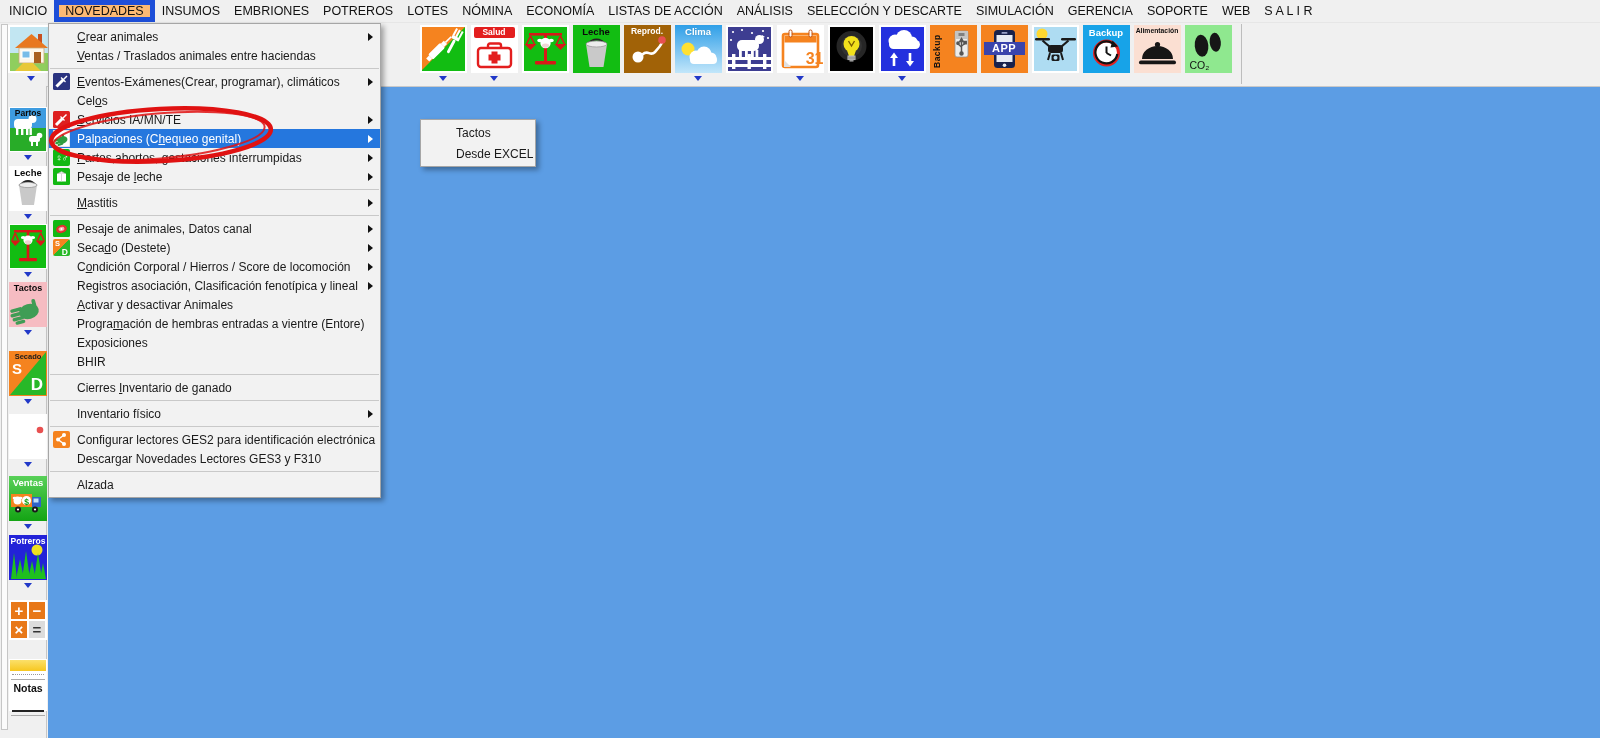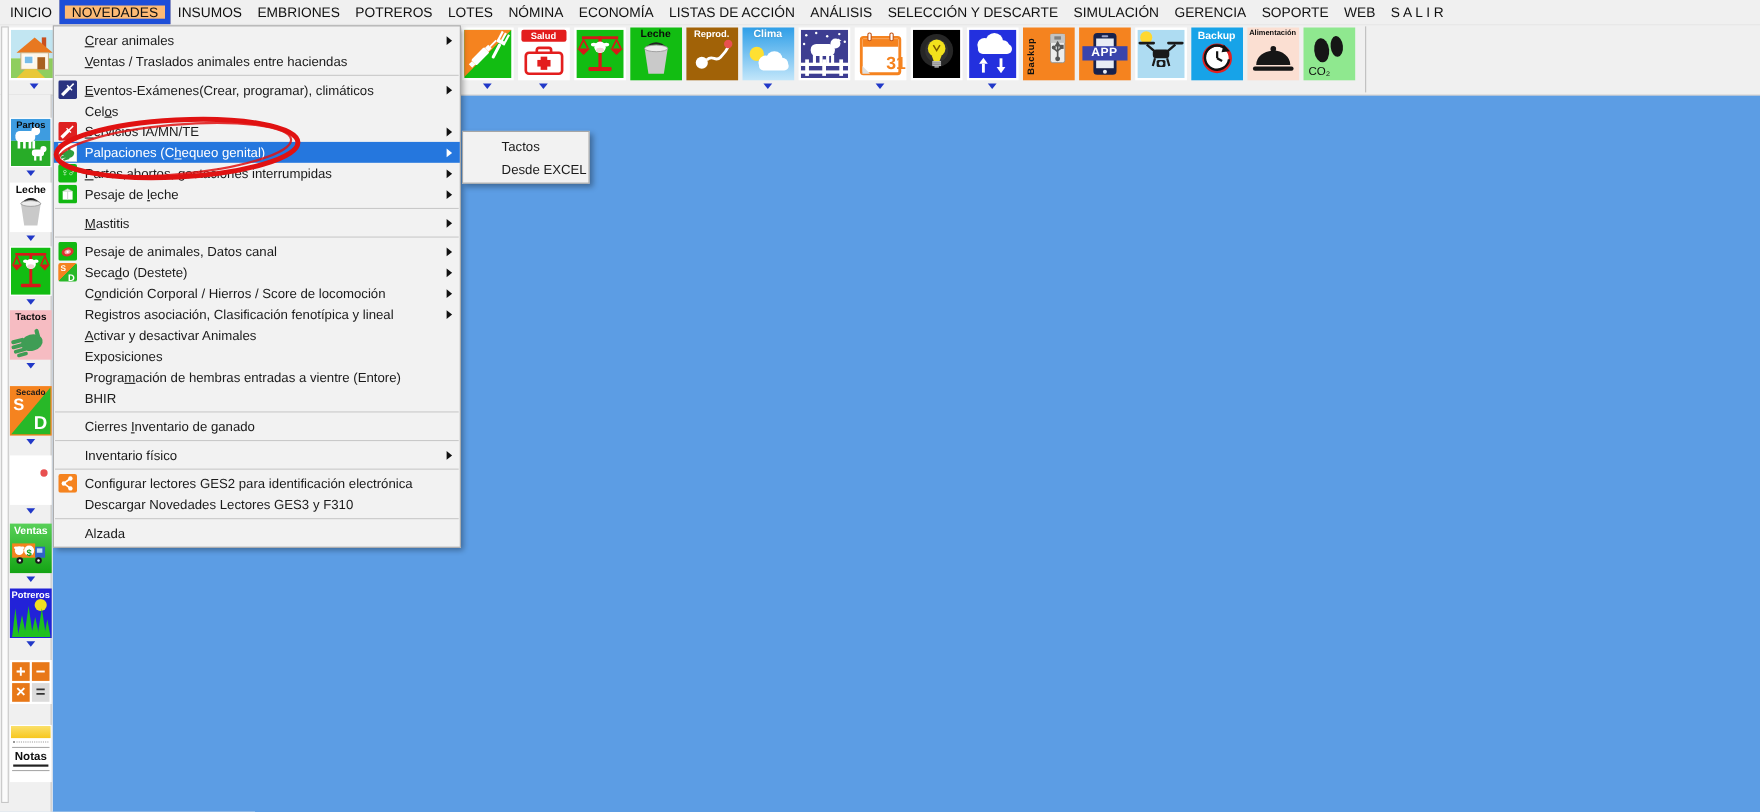--- a/index.html
+++ b/index.html
@@ -76,28 +76,28 @@
         gap:2px;padding:2px;box-sizing:border-box}
   .cc{display:flex;align-items:center;justify-content:center;font-weight:bold;font-size:15px;
       color:#fff;background:#E87818;line-height:1}
   .cc.eq{background:#DCDCDC;color:#333}
 
   .notas{height:52px;padding:0;box-sizing:border-box}
   .n-y{height:11px;background:linear-gradient(#FBE06A,#F7C71F);margin:1px}
   .n-dot{border-top:1px dotted #999;margin:3px 3px 0}
   .n-l1{height:1px;background:#AAA;margin:4px 2px 2px}
   .n-lab{display:block;text-align:center;font-weight:bold;font-size:10.5px;color:#111;
-         border-bottom:2px solid #222;margin:0 3px;padding-bottom:1px}
+         border-bottom:2px solid #222;margin:0 3px;padding-bottom:16px}
   .n-l3{height:1px;background:#AAA;margin:3px 2px}
 
   
   .main{position:absolute;left:48px;top:87px;right:0;bottom:0;background:#5C9DE4}
 
   
-  .dropdown{position:absolute;left:48px;top:23px;width:371px;background:#F2F2F2;
+  .dropdown{position:absolute;left:48px;top:23px;width:333px;background:#F2F2F2;
             border:1px solid #A6A6A6;box-shadow:3px 3px 5px rgba(0,0,0,.33);z-index:10;
             padding:3px 0;font-size:12px;color:#1A1A1A;box-sizing:border-box}
   .mi{position:relative;height:19px;display:flex;align-items:center;padding-left:28px;
       white-space:nowrap;cursor:default}
   .mi.sel{background:#2577DE;color:#fff}
   .mi.has-sub::after{content:"";position:absolute;right:7px;top:50%;margin-top:-4px;
       border-top:4px solid transparent;border-bottom:4px solid transparent;border-left:5px solid #111}
   .mi.sel.has-sub::after{border-left-color:#fff}
   .mi-ico{position:absolute;left:4px;top:1px;width:17px;height:17px}
   .ico-gender{background:#12B812;border-radius:2px;display:flex;align-items:center;justify-content:center}
@@ -696,24 +696,24 @@
   <div class="mi has-sub">
     <span>C<u>o</u>ndición Corporal / Hierros / Score de locomoción</span>
   </div>
   <div class="mi has-sub">
     <span>Registros asociación, Clasificación fenotípica y lineal</span>
   </div>
   <div class="mi">
     <span><u>A</u>ctivar y desactivar Animales</span>
   </div>
   <div class="mi">
+    <span>Progra<u>m</u>ación de hembras entradas a vientre (Entore)</span>
+  </div>
+  <div class="mi">
     <span>Exposiciones</span>
-  </div>
-  <div class="mi">
-    <span>Progra<u>m</u>ación de hembras entradas a vientre (Entore)</span>
   </div>
   <div class="mi">
     <span>BHIR</span>
   </div>
   <div class="msep">
       <i></i>
     </div>
 
   <div class="mi">
     <span>Cierres <u>I</u>nventario de ganado</span>

